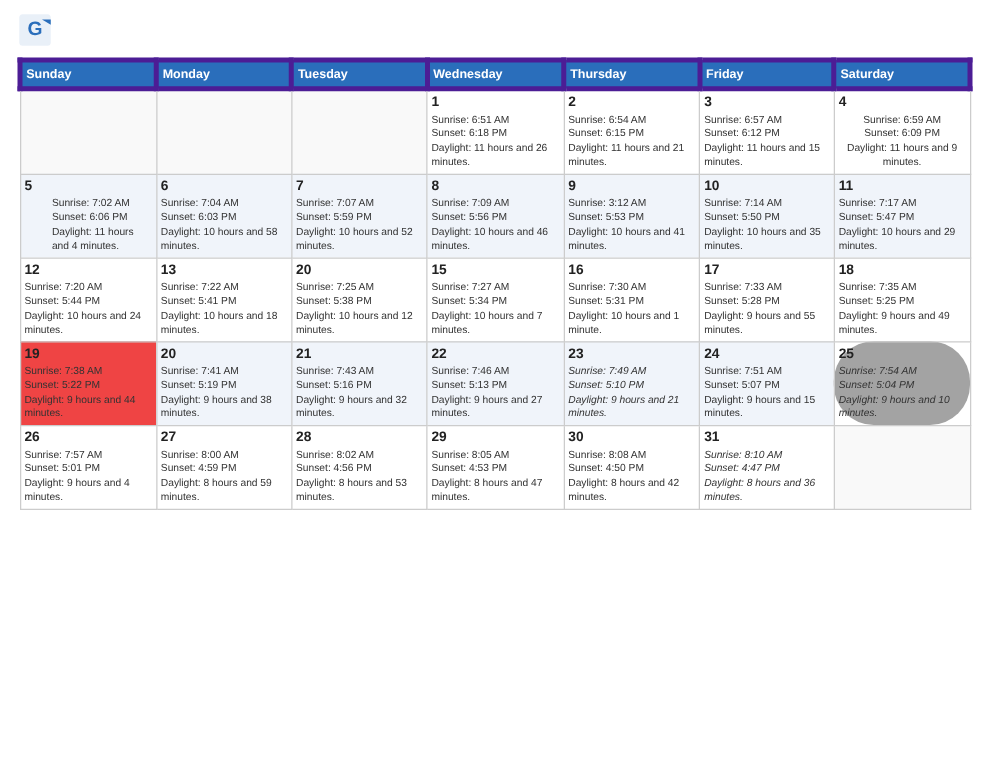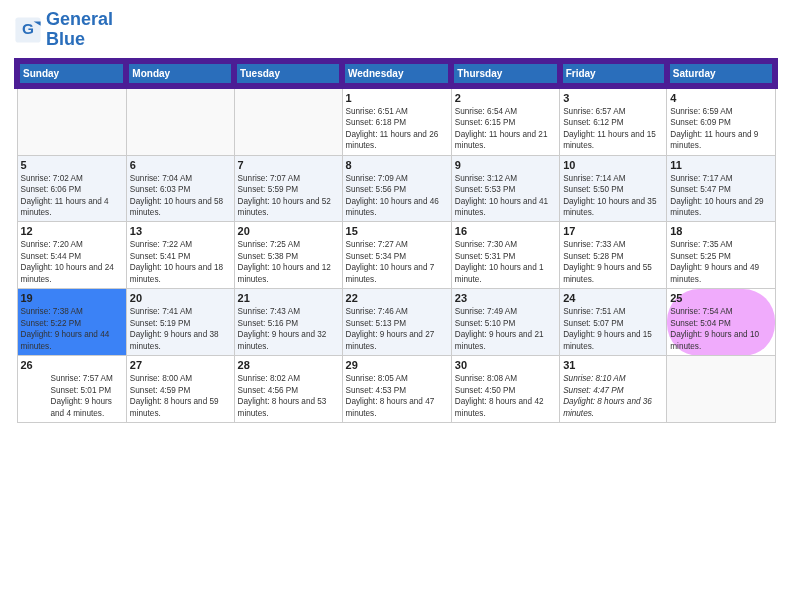--- a/index.html
+++ b/index.html
@@ -54,21 +54,21 @@
       border-collapse: collapse;
       font-size: 9px;
     }
     .calendar th {
       background-color: #2a6ebb;
       color: white;
       padding: 4px 3px;
       text-align: left;
       font-size: 10px;
       font-weight: bold;
-      border: 6px solid #4c1d95;
+      border: 4px solid #4c1d95;
     }
     .calendar td {
       border: 1px solid #ccc;
       vertical-align: top;
       padding: 3px 3px;
       width: 113px;
       min-height: 80px;
       background: #fff;
     }
     .calendar tr:nth-child(even) td {
@@ -96,26 +96,20 @@
 <body>
 
 <div class="container">
   <div class="header">
     <div class="logo">
       <svg class="logo-icon" viewBox="0 0 40 40">
         <rect x="2" y="2" width="36" height="36" rx="4" fill="#2a6ebb" opacity="0.1"></rect>
         <text x="20" y="26" text-anchor="middle" font-size="22" font-weight="bold" fill="#2a6ebb">G</text>
         <polygon points="28,8 38,14 38,8" fill="#2a6ebb"></polygon>
       </svg>
-      <div>
-        <div class="logo-text">
-          <span class="blue">General</span><br>
-          <span class="blue">Blue</span>
-        </div>
-      </div>
     </div>
     <div class="title-section">
       <div class="month-title"></div>
       <div class="subtitle"></div>
     </div>
   </div>
 
   <table class="calendar">
     <thead>
       <tr>
@@ -146,29 +140,29 @@
 Daylight: 11 hours and 21 minutes.</div>
           </td>
           <td>
             <div class="day-number">3</div>
             <div class="day-info" style="white-space: pre-line;">Sunrise: 6:57 AM
 Sunset: 6:12 PM
 Daylight: 11 hours and 15 minutes.</div>
           </td>
           <td>
             <div class="day-number">4</div>
-            <div class="day-info" style="white-space: pre-line;">Sunrise: 6:59 AM
+            <div class="day-info" style="white-space: pre-line; text-align: center;">Sunrise: 6:59 AM
 Sunset: 6:09 PM
 Daylight: 11 hours and 9 minutes.</div>
           </td>
         </tr>
         <tr>
           <td style="background: rgb(240, 244, 250);">
             <div class="day-number">5</div>
-            <div class="day-info" style="white-space: pre-line;">Sunrise: 7:02 AM
+            <div class="day-info" style="white-space: pre-line; margin-left: 22px;">Sunrise: 7:02 AM
 Sunset: 6:06 PM
 Daylight: 11 hours and 4 minutes.</div>
           </td>
           <td style="background: rgb(240, 244, 250);">
             <div class="day-number">6</div>
             <div class="day-info" style="white-space: pre-line;">Sunrise: 7:04 AM
 Sunset: 6:03 PM
 Daylight: 10 hours and 58 minutes.</div>
           </td>
           <td style="background: rgb(240, 244, 250);">
@@ -240,21 +234,21 @@
 Daylight: 9 hours and 55 minutes.</div>
           </td>
           <td>
             <div class="day-number">18</div>
             <div class="day-info" style="white-space: pre-line;">Sunrise: 7:35 AM
 Sunset: 5:25 PM
 Daylight: 9 hours and 49 minutes.</div>
           </td>
         </tr>
         <tr>
-          <td style="background: #3b82f6;">
+          <td style="background: #ef4444;">
             <div class="day-number">19</div>
             <div class="day-info" style="white-space: pre-line;">Sunrise: 7:38 AM
 Sunset: 5:22 PM
 Daylight: 9 hours and 44 minutes.</div>
           </td>
           <td style="background: rgb(240, 244, 250);">
             <div class="day-number">20</div>
             <div class="day-info" style="white-space: pre-line;">Sunrise: 7:41 AM
 Sunset: 5:19 PM
 Daylight: 9 hours and 38 minutes.</div>
@@ -266,41 +260,41 @@
 Daylight: 9 hours and 32 minutes.</div>
           </td>
           <td style="background: rgb(240, 244, 250); margin-left: 28px;">
             <div class="day-number">22</div>
             <div class="day-info" style="white-space: pre-line;">Sunrise: 7:46 AM
 Sunset: 5:13 PM
 Daylight: 9 hours and 27 minutes.</div>
           </td>
           <td style="background: rgb(240, 244, 250);">
             <div class="day-number">23</div>
-            <div class="day-info" style="white-space: pre-line;">Sunrise: 7:49 AM
+            <div class="day-info" style="white-space: pre-line; font-style: italic;">Sunrise: 7:49 AM
 Sunset: 5:10 PM
 Daylight: 9 hours and 21 minutes.</div>
           </td>
           <td style="background: rgb(240, 244, 250);">
             <div class="day-number">24</div>
             <div class="day-info" style="white-space: pre-line;">Sunrise: 7:51 AM
 Sunset: 5:07 PM
 Daylight: 9 hours and 15 minutes.</div>
           </td>
-          <td style="background: #f0abfc; border-radius: 32px;">
+          <td style="background: #a3a3a3; border-radius: 32px;">
             <div class="day-number">25</div>
-            <div class="day-info" style="white-space: pre-line;">Sunrise: 7:54 AM
+            <div class="day-info" style="white-space: pre-line; font-style: italic;">Sunrise: 7:54 AM
 Sunset: 5:04 PM
 Daylight: 9 hours and 10 minutes.</div>
           </td>
         </tr>
         <tr>
           <td>
             <div class="day-number">26</div>
-            <div class="day-info" style="white-space: pre-line; margin-left: 30px;">Sunrise: 7:57 AM
+            <div class="day-info" style="white-space: pre-line;">Sunrise: 7:57 AM
 Sunset: 5:01 PM
 Daylight: 9 hours and 4 minutes.</div>
           </td>
           <td>
             <div class="day-number">27</div>
             <div class="day-info" style="white-space: pre-line;">Sunrise: 8:00 AM
 Sunset: 4:59 PM
 Daylight: 8 hours and 59 minutes.</div>
           </td>
           <td>

